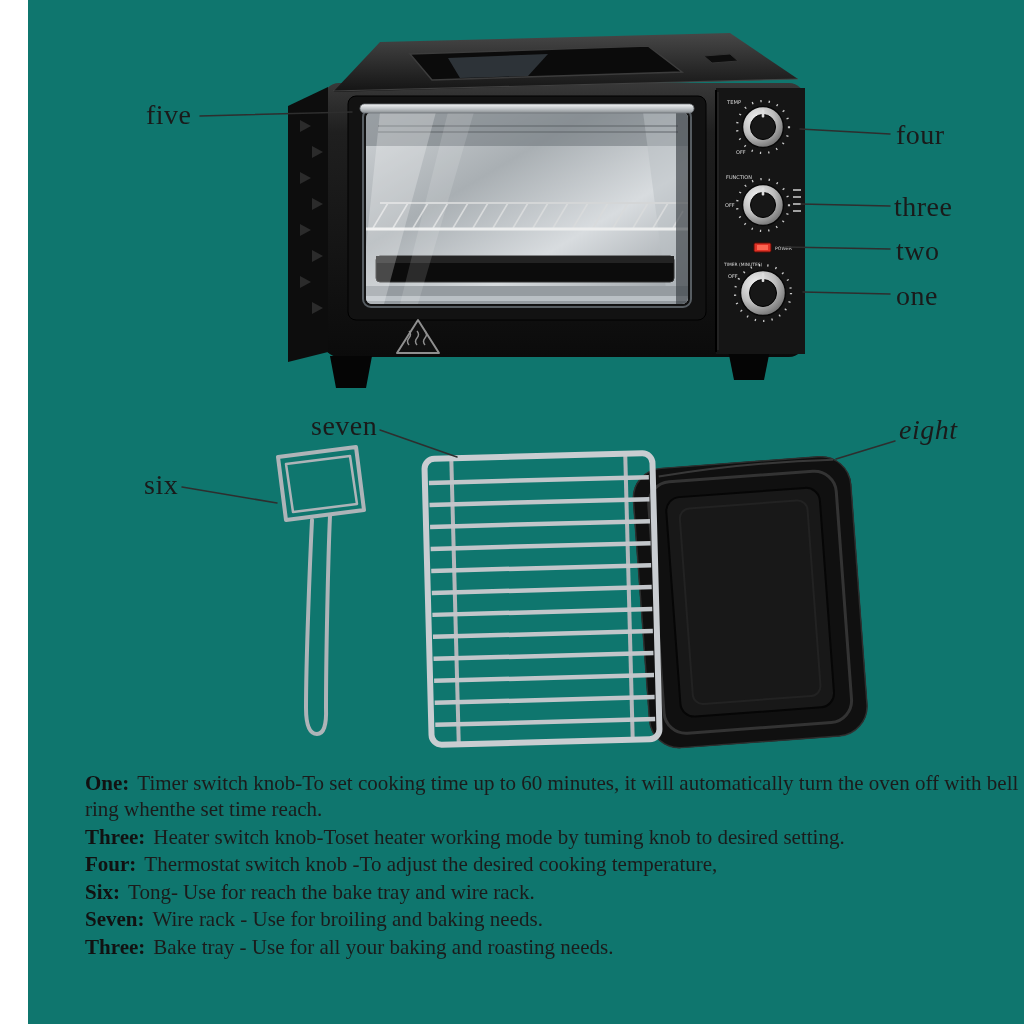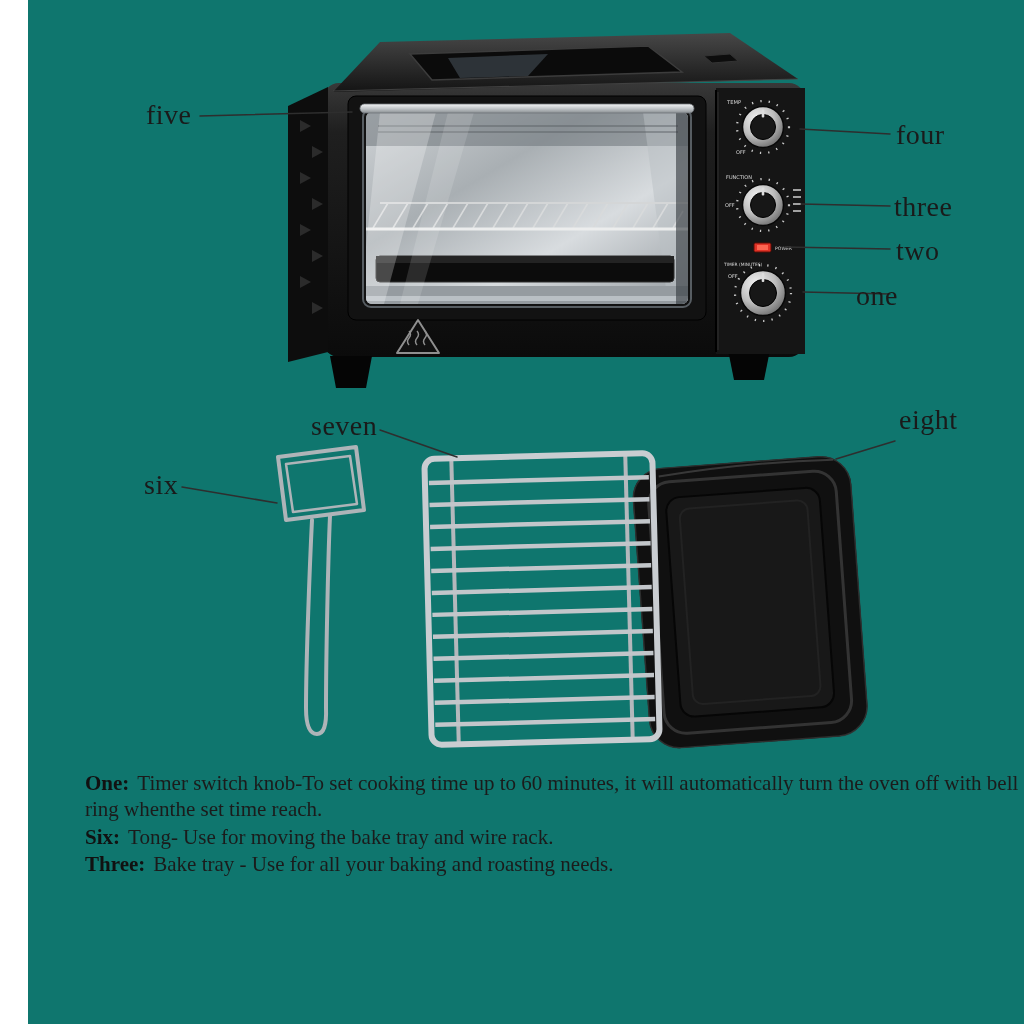--- a/index.html
+++ b/index.html
@@ -191,24 +191,27 @@
       <line class="leader" x1="154" y1="487" x2="249" y2="503"></line>
       <line class="leader" x1="352" y1="430" x2="429" y2="457"></line>
       <line class="leader" x1="867" y1="441" x2="808" y2="459"></line>
     </g>
   </svg>
 
   <span class="callout" style="left:118px; top:99px;">five</span>
   <span class="callout" style="left:868px; top:119px;font-family:Liberation Serif, serif;">four</span>
   <span class="callout" style="left:866px; top:191px;">three</span>
   <span class="callout" style="left:868px; top:235px;text-align:right;">two</span>
-  <span class="callout" style="left:828px; top:280px;">one</span>
+  <span class="callout" style="left:868px; top:280px;">one</span>
   <span class="callout" style="left:116px; top:469px;">six</span>
   <span class="callout" style="left:283px; top:410px;">seven</span>
-  <span class="callout" style="left:871px; top:404px;">eight</span>
+  <span class="callout" style="left:871px; top:414px;font-style:italic;">eight</span>
 
   <div class="descriptions">
     <p class="desc-row"><b class="term">One:</b><span>Timer switch knob-To set cooking time up to 60 minutes, it will automatically turn the oven off with bell ring whenthe set time reach.</span></p>
-    <p class="desc-row"><b class="term">Six:</b><span>Tong- Use for moving the bake tray and wire rack.</span></p>
+    <p class="desc-row"><b class="term">Three:</b><span>Heater switch knob-Toset heater working mode by tuming knob to desired setting.</span></p>
+    <p class="desc-row"><b class="term">Four:</b><span>Thermostat switch knob -To adjust the desired cooking temperature,</span></p>
+    <p class="desc-row"><b class="term">Six:</b><span>Tong- Use for reach the bake tray and wire rack.</span></p>
+    <p class="desc-row"><b class="term">Seven:</b><span>Wire rack - Use for broiling and baking needs.</span></p>
     <p class="desc-row"><b class="term">Three:</b><span>Bake tray - Use for all your baking and roasting needs.</span></p>
   </div>
 
 </div>
 
 </body></html>

